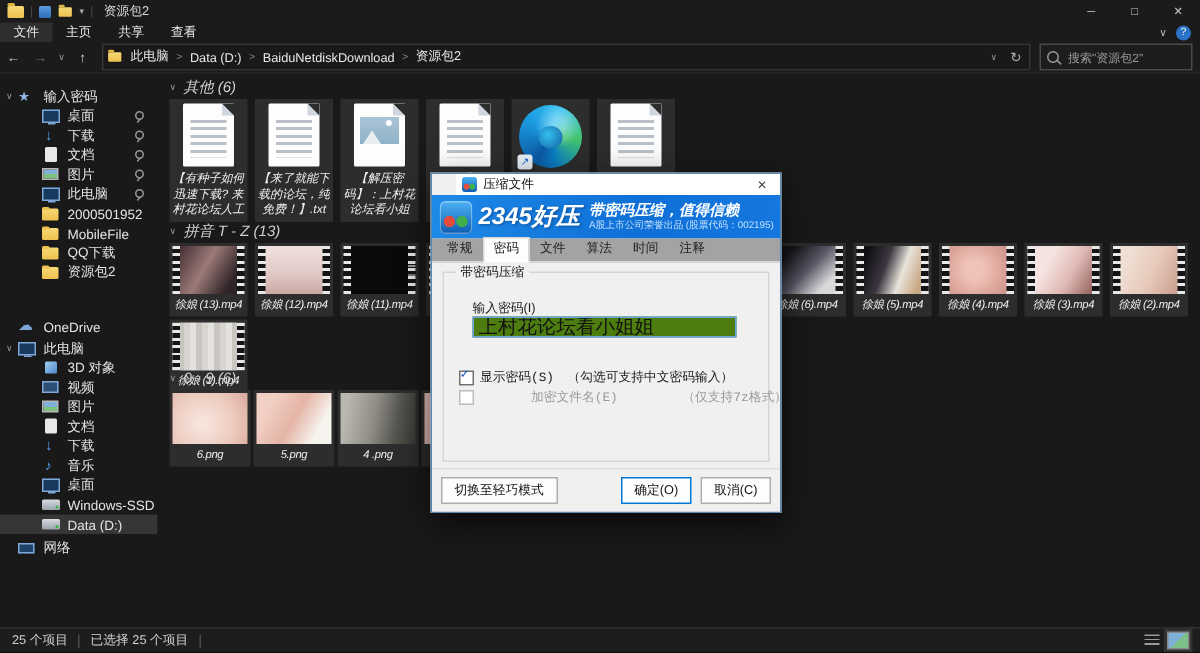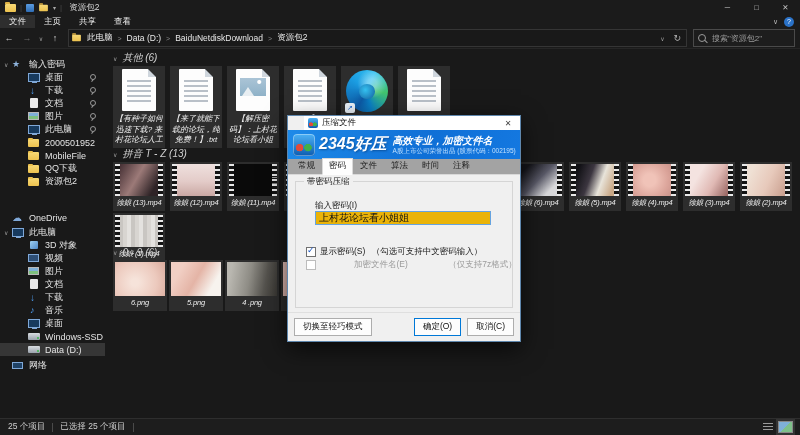--- a/index.html
+++ b/index.html
@@ -133,22 +133,22 @@
   .hz-right{display:flex;flex-direction:column;margin-left:2px;line-height:1.15;min-width:0;}
   .hz-slogan{font-size:10px;font-weight:bold;font-style:italic;color:#fff;white-space:nowrap;}
   .hz-sub{font-size:6.5px;color:#bfe0ff;white-space:nowrap;}
   #dtabs{height:15px;background:#a3a3a3;display:flex;align-items:flex-end;padding-left:3px;border-bottom:1px solid #d9d9d9;}
   .dtab{padding:1px 6px 2px;color:#222;border:1px solid transparent;margin-bottom:-1px;}
   .dtab.active{background:#fdfdfd;border-color:#d9d9d9;border-bottom-color:#fdfdfd;}
   .dbody{position:relative;height:139px;}
   .gbox{position:absolute;left:7px;right:7px;top:6px;bottom:6px;border:1px solid #d5d5d5;}
   .gbox-title{position:absolute;top:-6px;left:8px;background:#f0f0f0;padding:0 3px;}
   .plabel{position:absolute;left:19px;top:18px;}
-  .pinput{position:absolute;left:19px;top:29px;width:168px;height:12px;border:1px solid #66a3e0;background:#eab308;font-size:10px;padding:0 3px;font-family:inherit;color:#111;}
-  .cbrow{position:absolute;left:10px;display:flex;align-items:center;gap:4px;white-space:nowrap;}
+  .pinput{position:absolute;left:19px;top:29px;width:168px;height:12px;border:1px solid #66a3e0;background:#4d7c0f;font-size:13px;padding:0 3px;font-family:inherit;color:#111;}
+  .cbrow{position:absolute;left:10px;display:flex;align-items:center;gap:4px;white-space:nowrap;font-family:Liberation Mono, monospace;}
   .cbrow.r0{top:64px;}.cbrow.r1{top:77px;gap:38px;}
   .cbx{width:8px;height:8px;border:1px solid #707070;background:#fff;position:relative;flex:none;}
   .cbx.on::after{content:"✓";position:absolute;left:0;top:-3px;font-size:9px;color:#1b57c2;font-weight:bold;}
   .cbrow.dis{color:#9a9a9a;}
   .cbrow.dis .cbx{border-color:#bcbcbc;}
   .dfoot{position:absolute;left:0;right:0;bottom:0;height:28px;background:#f0f0f0;border-top:1px solid #dfdfdf;display:flex;align-items:center;padding:0 6px;gap:6px;}
   .dbtn{font-size:8.5px;font-family:inherit;background:#fdfdfd;border:1px solid #adadad;padding:2px 8px;color:#111;}
   .dbtn.ok{border:1px solid #0078d7;margin-left:auto;}
 </style>
 </head>
@@ -471,21 +471,21 @@
   <div class="dlg">
     <div class="dlg-tb">
       <span class="hz-ic"></span>
       <span class="dlg-title">压缩文件</span>
       <span class="dlg-x">✕</span>
     </div>
     <div class="banner">
       <span class="hz-logo"></span>
       <span class="hz-text">2345好压</span>
       <span class="hz-right">
-        <span class="hz-slogan">高效专业，加密文件名</span>
+        <span class="hz-slogan">带密码压缩，值得信赖</span>
         <span class="hz-sub">A股上市公司荣誉出品 (股票代码：002195)</span>
       </span>
     </div>
     <div id="dtabs">
         <div class="dtab">常规</div>
         <div class="dtab active">密码</div>
         <div class="dtab">文件</div>
         <div class="dtab">算法</div>
         <div class="dtab">时间</div>
         <div class="dtab">注释</div>

